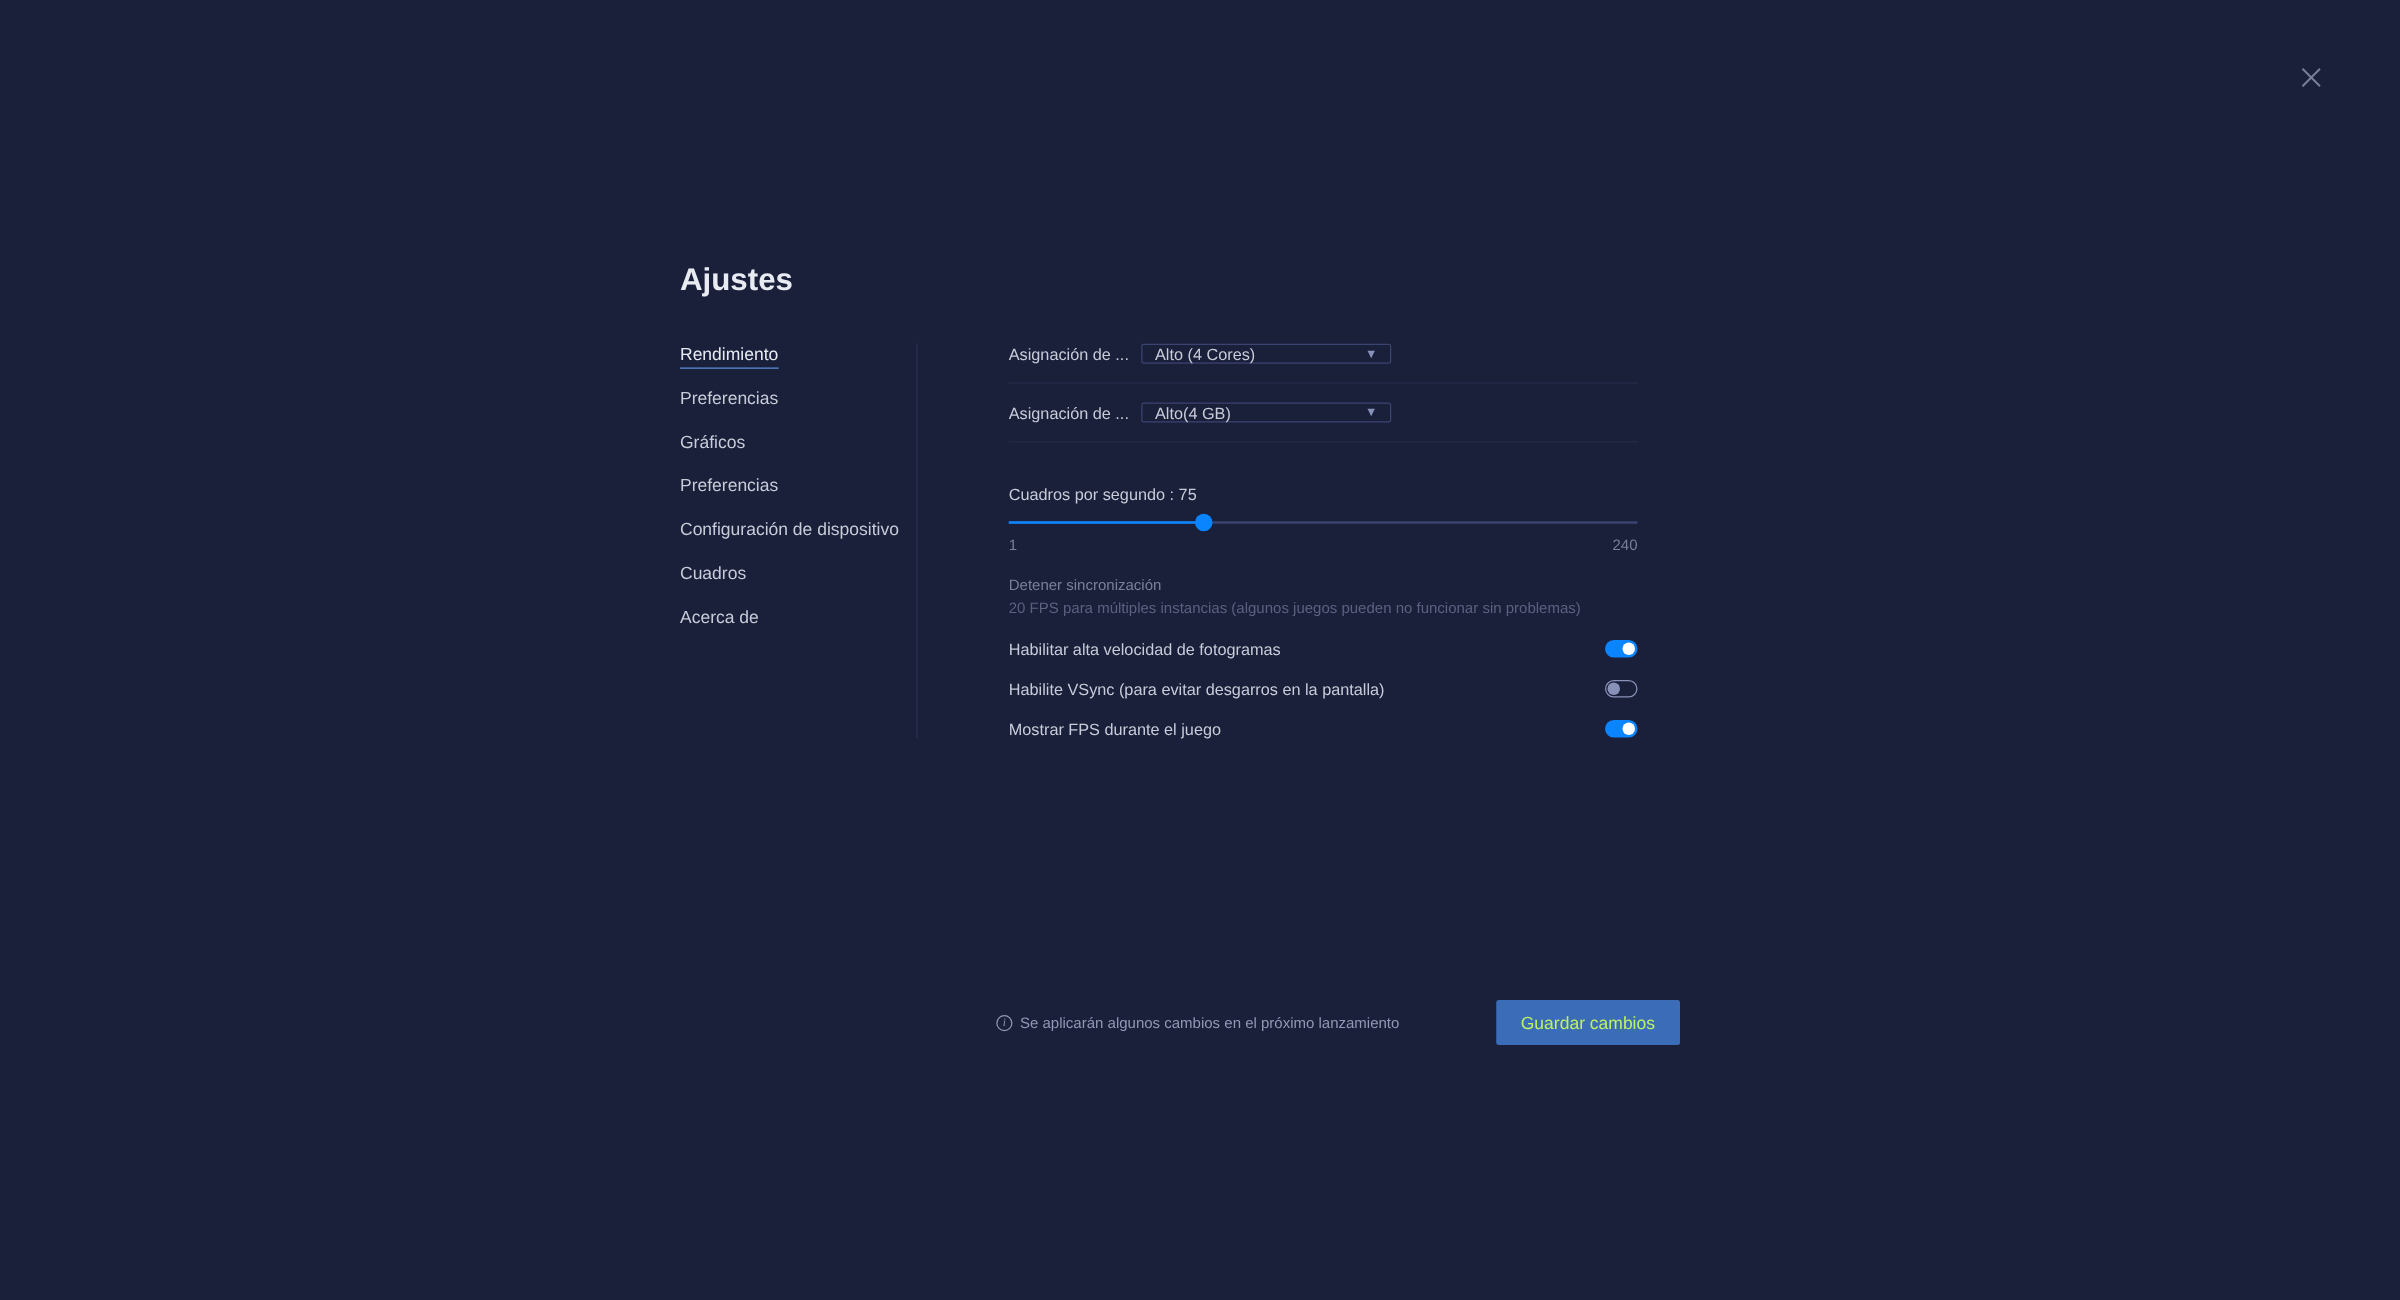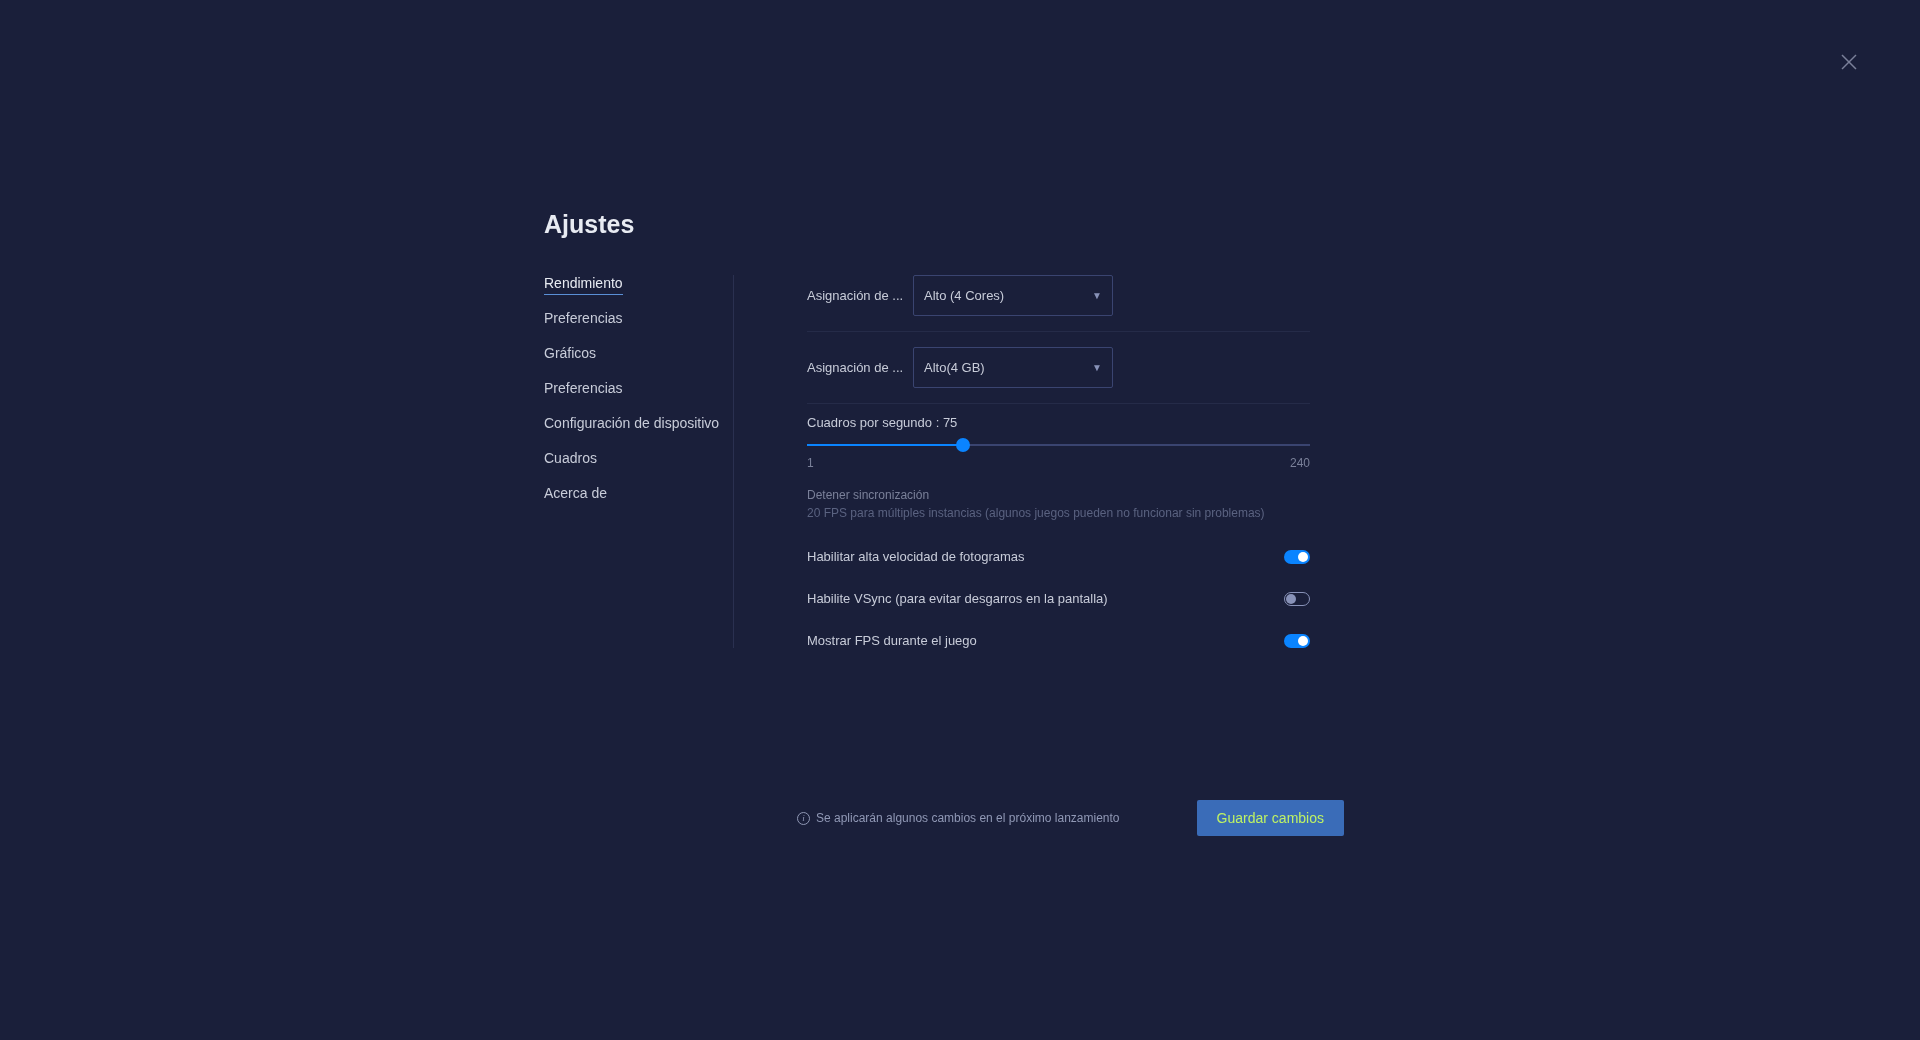--- a/index.html
+++ b/index.html
@@ -84,38 +84,38 @@
     .setting-label {
       font-size: 13px;
       color: #c8ccd9;
       width: 106px;
       white-space: nowrap;
       overflow: hidden;
       text-overflow: ellipsis;
     }
     .dropdown {
       flex: 0 0 200px;
-      height: 41px;
+      height: 16px;
       border: 1px solid #3a4470;
       background-color: transparent;
       border-radius: 2px;
       display: flex;
       align-items: center;
       justify-content: space-between;
       padding: 0 10px;
       cursor: pointer;
       font-size: 13px;
       color: #c8ccd9;
     }
     .dropdown .caret {
       color: #8892b8;
       font-size: 10px;
     }
     .fps-section {
-      margin-top: 11px;
+      margin-top: 34px;
     }
     .fps-label {
       font-size: 13px;
       color: #c8ccd9;
       margin-bottom: 8px;
     }
     .slider-container {
       position: relative;
       height: 14px;
       margin-bottom: 4px;
@@ -157,23 +157,23 @@
     .info-title {
       color: #7a8099;
       margin-bottom: 3px;
     }
     .info-line {
       color: #5a6280;
       line-height: 1.4;
     }
     .toggle-row {
       display: flex;
-      align-items: flex-end;
+      align-items: flex-start;
       justify-content: space-between;
-      margin-top: 27px;
+      margin-top: 17px;
     }
     .toggle-label {
       font-size: 13px;
       color: #c8ccd9;
     }
     .toggle {
       width: 26px;
       height: 14px;
       border-radius: 8px;
       position: relative;

